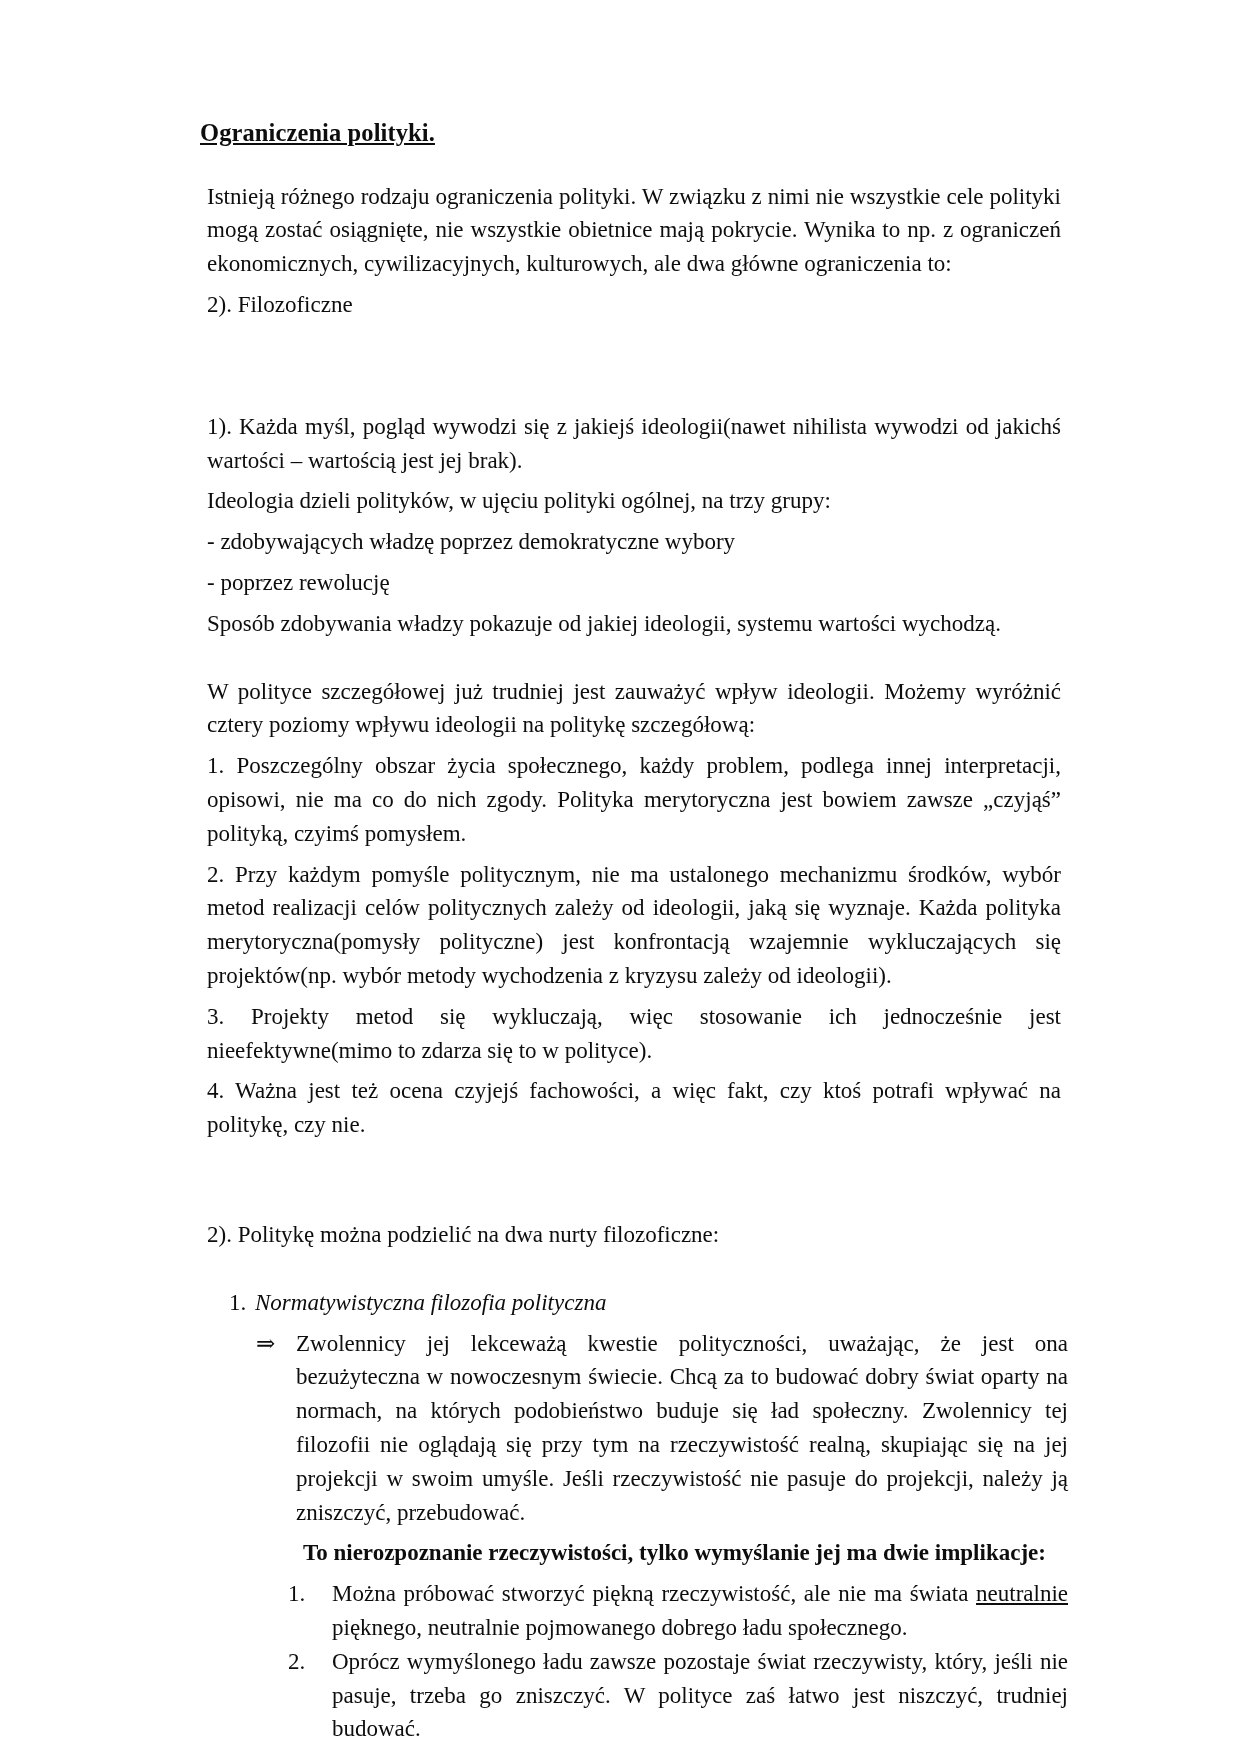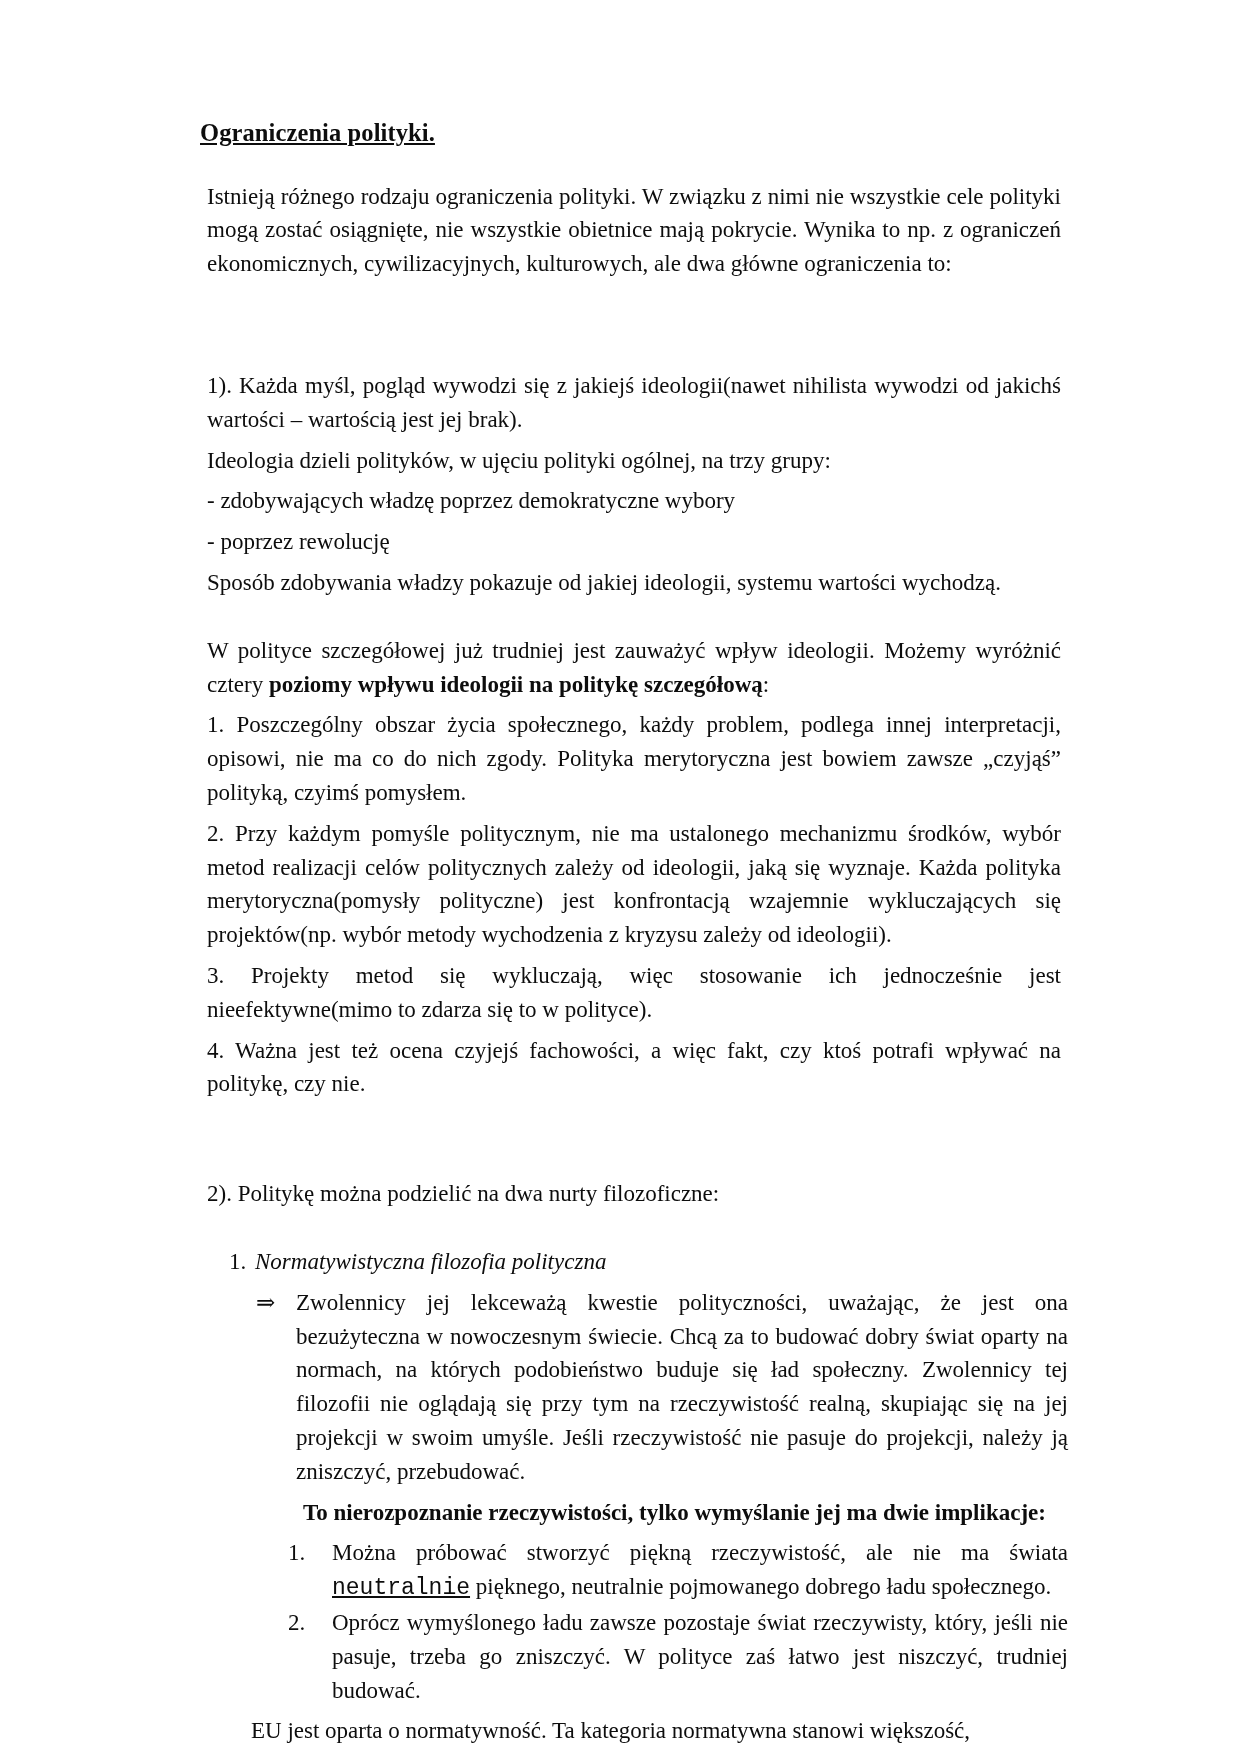--- a/index.html
+++ b/index.html
@@ -41,23 +41,23 @@
     text-align: left;
   }
   .just {
     text-align: justify;
     text-justify: inter-word;
   }
   .gap-sm { height: 20px; }
   .gap-md { height: 46px; }
   .gap-lg { height: 62px; }
   .gap-xl { height: 74px; }
-  b, .b { font-weight: bold; }
+  b, .b { font-weight: normal; }
   i, .i { font-style: italic; }
-  u, .u { text-decoration: underline; font-family: Liberation Mono, monospace; }
+  u, .u { text-decoration: underline; }
   .lvl1-head {
     font-size: 23px;
     line-height: 1.47;
     padding-left: 22px;
   }
   .lvl1-head .numlbl {
     display: inline-block;
     width: 26px;
   }
   .arrow-item {
@@ -107,20 +107,21 @@
 </style>
 </head>
 <body>
 
 <div class="page">
   <div class="content">
 
     <h1 class="doc-title">Ograniczenia polityki.</h1>
 
     <p class="just">Istnieją różnego rodzaju ograniczenia polityki. W związku z nimi nie wszystkie cele polityki mogą zostać osiągnięte, nie wszystkie obietnice mają pokrycie. Wynika to np. z ograniczeń ekonomicznych, cywilizacyjnych, kulturowych, ale dwa główne ograniczenia to:</p>
+    <p class="para">2). Filozoficzne</p>
 
     <div class="gap-xl"></div>
 
     <p class="just">1). Każda myśl, pogląd wywodzi się z jakiejś ideologii(nawet nihilista wywodzi od jakichś wartości – wartością jest jej brak).</p>
     <p class="para">Ideologia dzieli polityków, w ujęciu polityki ogólnej, na trzy grupy:</p>
     <p class="para">- zdobywających władzę poprzez demokratyczne wybory</p>
     <p class="para">- poprzez rewolucję</p>
     <p class="para">Sposób zdobywania władzy pokazuje od jakiej ideologii, systemu wartości wychodzą.</p>
 
     <div class="gap-sm"></div>

